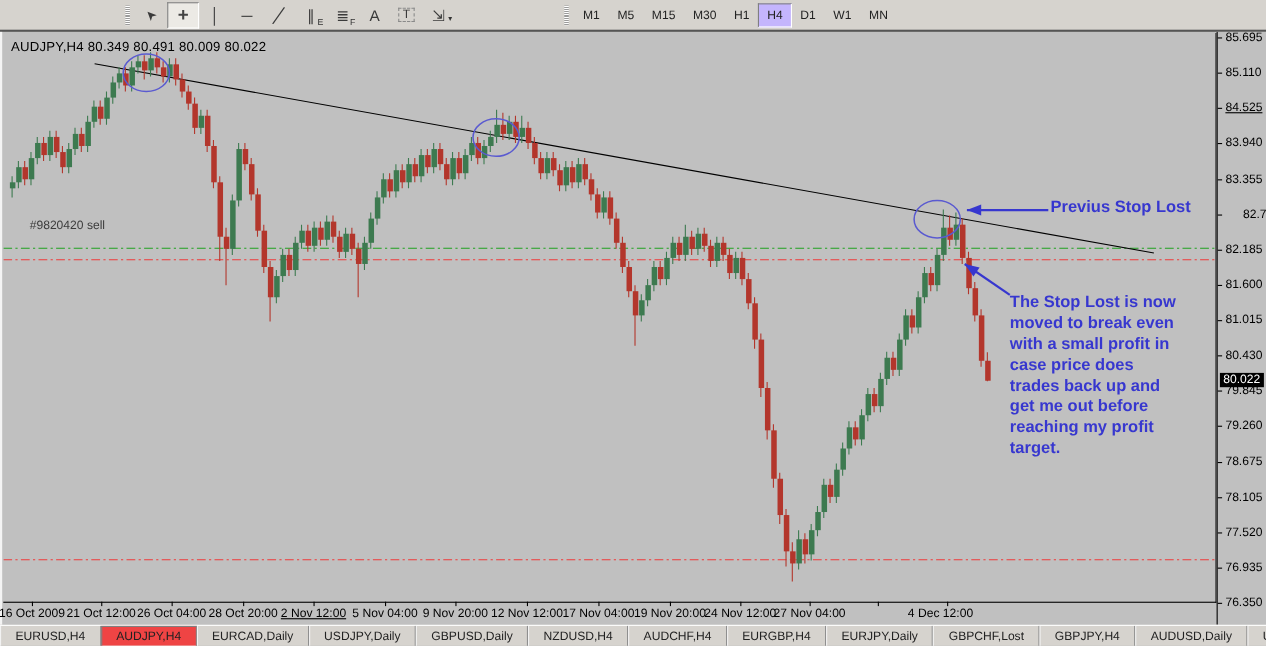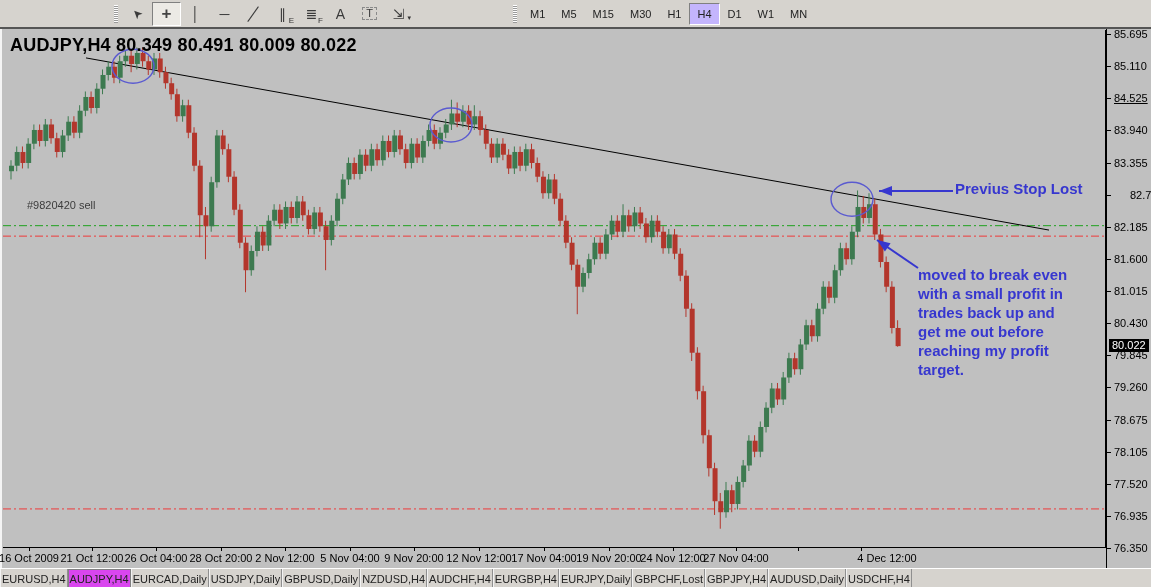--- a/index.html
+++ b/index.html
@@ -40,21 +40,21 @@
     position:absolute;left:0;top:29px;width:1151px;height:539px;
     border-left:2px solid #f4f4f4;box-sizing:border-box;background:#c0c0c0;
   }
   #plot{
     position:absolute;left:1px;top:1px;width:1102px;height:517px;
     border-bottom:1px solid #000;border-right:1px solid #000;box-sizing:content-box;
     overflow:hidden;
   }
   #plot svg{position:absolute;left:0;top:0;}
   #symbol-header{
-    position:absolute;left:7px;top:5px;font-size:18px;font-weight:bold;color:#000;
+    position:absolute;left:7px;top:5px;font-size:12px;font-weight:normal;color:#000;
     letter-spacing:0.2px;
   }
   #order-label{
     position:absolute;left:24px;top:169px;font-size:11px;color:#3c3c3c;
   }
   .blue-note{color:#3737cf;font-weight:bold;}
   #note-prev-stop{position:absolute;left:952px;top:150px;font-size:15px;}
   #note-body{position:absolute;left:915px;top:235px;font-size:15px;line-height:19px;width:200px;}
   
   #price-axis{
@@ -74,25 +74,25 @@
   }
   .ttick{position:absolute;top:0;width:1px;height:4px;background:#000;}
   .tlabel{position:absolute;top:5px;transform:translateX(-50%);white-space:nowrap;}
   
   #tab-bar{
     position:absolute;left:0;top:568px;width:1151px;height:19px;
     background:#d6d3ce;border-top:1px solid #fff;
     display:flex;align-items:stretch;font-size:11px;color:#222;
   }
   .tab{
-    display:flex;align-items:center;padding:0 1px;white-space:nowrap;cursor:default;user-select:none;
+    display:flex;align-items:center;padding:0 13px;white-space:nowrap;cursor:default;user-select:none;
     border-right:1px solid #8f8f8f;border-left:1px solid #f2f2f2;
   }
   .tab.active{
-    background:#d946ef;border:1px solid #808080;border-bottom-color:#ffffff;
+    background:#ef4444;border:1px solid #808080;border-bottom-color:#ffffff;
     font-weight:normal;
   }
 </style>
 </head>
 <body>
 
 <div id="toolbar" data-name="top-toolbar">
   <div style="width:112px" data-name="toolbar-spacer"></div>
   <div class="tb-group" data-name="drawing-toolbar">
     <div class="grip" data-name="toolbar-grip"></div>
@@ -477,22 +477,24 @@
         <ellipse cx="849" cy="169.27499999999975" rx="21" ry="17" fill="none" stroke="#5a5ad0" stroke-width="1.4" data-name="highlight-circle"></ellipse>
         <line x1="950" y1="161" x2="876" y2="161" stroke="#3737cf" stroke-width="2" data-name="annotation-arrow"></line>
         <polygon points="876,161 889,156 889,166" fill="#3737cf" data-name="annotation-arrowhead"></polygon>
         <line x1="915" y1="238" x2="874" y2="210" stroke="#3737cf" stroke-width="2" data-name="annotation-arrow"></line>
         <polygon points="874,210 887.5552209951436,213.2024964906803 881.9156045335683,221.46050630941556" fill="#3737cf" data-name="annotation-arrowhead"></polygon>
       </svg>
     <div id="symbol-header" data-name="symbol-header">AUDJPY,H4  80.349 80.491 80.009 80.022</div>
     <div id="order-label" data-name="order-ticket-label">#9820420 sell</div>
     <div id="note-prev-stop" class="blue-note" data-name="annotation-previous-stop">Previus Stop Lost</div>
     <div id="note-body" class="blue-note" data-name="annotation-stop-note">
+        <div data-name="annotation-note-line">The Stop Lost is now</div>
         <div data-name="annotation-note-line">moved to break even</div>
         <div data-name="annotation-note-line">with a small profit in</div>
+        <div data-name="annotation-note-line">case price does</div>
         <div data-name="annotation-note-line">trades back up and</div>
         <div data-name="annotation-note-line">get me out before</div>
         <div data-name="annotation-note-line">reaching my profit</div>
         <div data-name="annotation-note-line">target.</div>
       </div>
   </div>
 
   <div id="price-axis" data-name="price-axis" style="border-left: 1px solid rgb(0, 0, 0);">
     <div id="current-price-box" data-name="current-price-box" style="top: 317.015px;">80.022</div>
   <div class="ptick" data-name="price-tick" style="top: 5px;"></div>
@@ -534,39 +536,39 @@
   <div id="time-axis" data-name="time-axis">
       <div class="ttick" data-name="time-tick" style="left: 26px;"></div>
       <div class="tlabel" data-name="time-tick-label" style="left: 26px;">16 Oct 2009</div>
       <div class="ttick" data-name="time-tick" style="left: 89px;"></div>
       <div class="tlabel" data-name="time-tick-label" style="left: 89px;">21 Oct 12:00</div>
       <div class="ttick" data-name="time-tick" style="left: 153px;"></div>
       <div class="tlabel" data-name="time-tick-label" style="left: 153px;">26 Oct 04:00</div>
       <div class="ttick" data-name="time-tick" style="left: 218px;"></div>
       <div class="tlabel" data-name="time-tick-label" style="left: 218px;">28 Oct 20:00</div>
       <div class="ttick" data-name="time-tick" style="left: 282px;"></div>
-      <div class="tlabel" data-name="time-tick-label" style="left: 282px;">2 Nov 12:00</div>
+      <div class="tlabel" data-name="time-tick-label" style="left: 282px; text-decoration: underline;">2 Nov 12:00</div>
       <div class="ttick" data-name="time-tick" style="left: 347px;"></div>
       <div class="tlabel" data-name="time-tick-label" style="left: 347px;">5 Nov 04:00</div>
       <div class="ttick" data-name="time-tick" style="left: 411px;"></div>
       <div class="tlabel" data-name="time-tick-label" style="left: 411px;">9 Nov 20:00</div>
       <div class="ttick" data-name="time-tick" style="left: 476px;"></div>
       <div class="tlabel" data-name="time-tick-label" style="left: 476px;">12 Nov 12:00</div>
       <div class="ttick" data-name="time-tick" style="left: 541px;"></div>
       <div class="tlabel" data-name="time-tick-label" style="left: 541px;">17 Nov 04:00</div>
       <div class="ttick" data-name="time-tick" style="left: 606px;"></div>
       <div class="tlabel" data-name="time-tick-label" style="left: 606px; text-align: center;">19 Nov 20:00</div>
       <div class="ttick" data-name="time-tick" style="left: 670px;"></div>
       <div class="tlabel" data-name="time-tick-label" style="left: 670px;">24 Nov 12:00</div>
       <div class="ttick" data-name="time-tick" style="left: 733px;"></div>
       <div class="tlabel" data-name="time-tick-label" style="left: 733px;">27 Nov 04:00</div>
       <div class="ttick" data-name="time-tick" style="left: 795px;"></div>
       <div class="tlabel" data-name="time-tick-label" style="left: 758px; margin-top: 43px;">1 Dec 20:00</div>
       <div class="ttick" data-name="time-tick" style="left: 858px;"></div>
-      <div class="tlabel" data-name="time-tick-label" style="left: 884px; text-align: right;">4 Dec 12:00</div>
+      <div class="tlabel" data-name="time-tick-label" style="left: 852px; text-align: right;">4 Dec 12:00</div>
     </div>
 </div>
 
 <div id="tab-bar" data-name="chart-tab-bar">
   <div id="tabs-host" style="display:flex" data-name="chart-tabs">
       <div class="tab" data-name="chart-tab-eurusd">EURUSD,H4</div>
       <div class="tab active" data-name="chart-tab-audjpy">AUDJPY,H4</div>
       <div class="tab" data-name="chart-tab-eurcad">EURCAD,Daily</div>
       <div class="tab" data-name="chart-tab-usdjpy">USDJPY,Daily</div>
       <div class="tab" data-name="chart-tab-gbpusd">GBPUSD,Daily</div>

